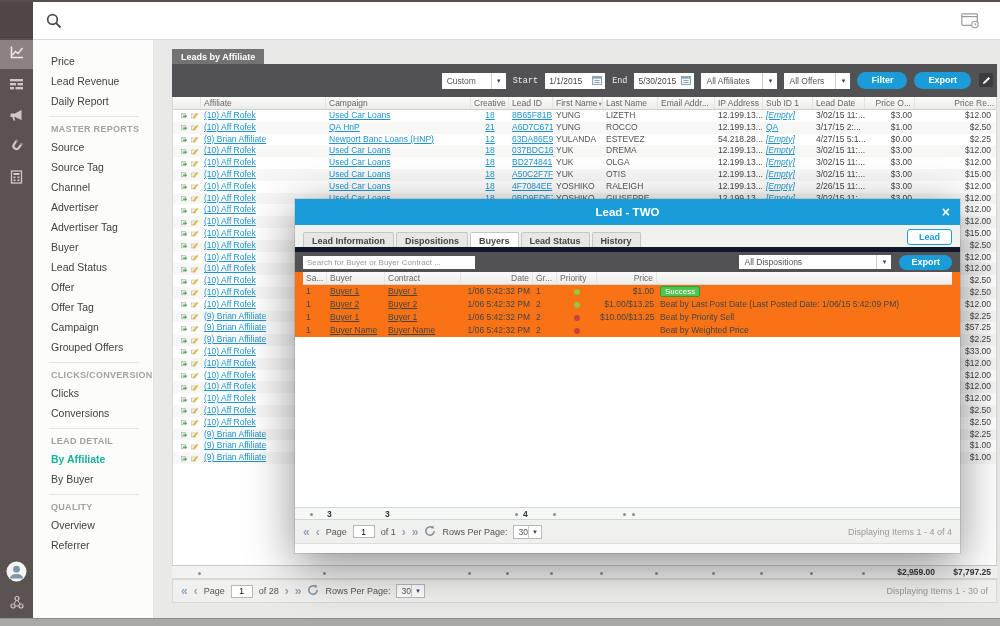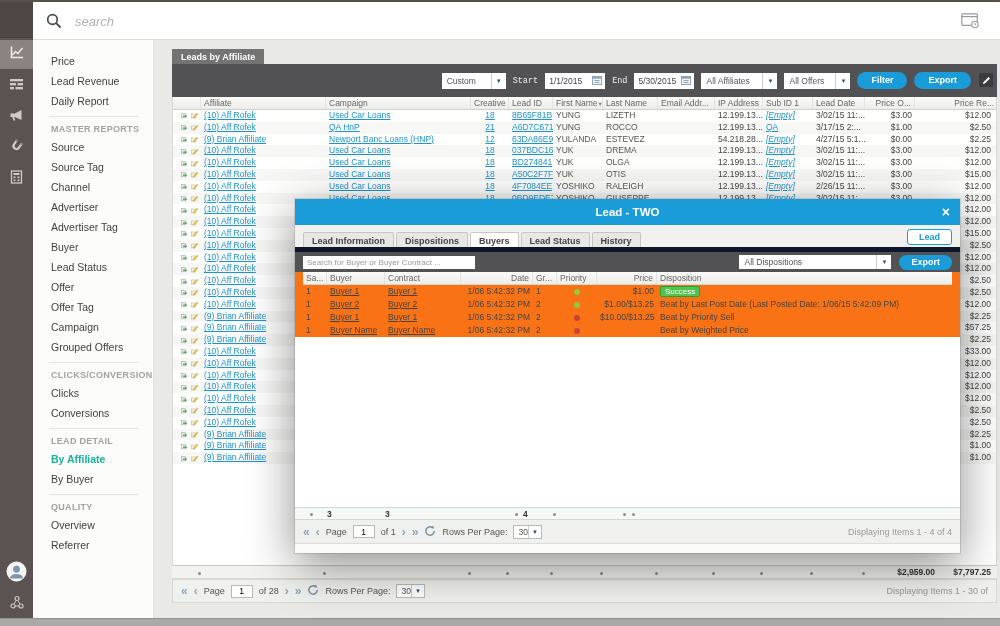--- a/index.html
+++ b/index.html
@@ -195,21 +195,20 @@
     </div>
   </div>
 
   <div class="topbar">
     <span class="search-icon">
       <svg width="16" height="16" viewBox="0 0 16 16">
           <circle cx="6.5" cy="6.5" r="4.8" fill="none" stroke="#4a4a4a" stroke-width="1.7"></circle>
           <line x1="10.2" y1="10.2" x2="14.5" y2="14.5" stroke="#4a4a4a" stroke-width="1.9"></line>
         </svg>
     </span>
-    <input class="search-input" type="text" placeholder="search" style="">
     <span class="topbar-right-icon">
       <svg width="19" height="16" viewBox="0 0 19 16">
           <rect x="0.8" y="0.8" width="15.5" height="11.5" rx="1" fill="none" stroke="#9a9a98" stroke-width="1.2"></rect>
           <line x1="0.8" y1="3.6" x2="16.3" y2="3.6" stroke="#9a9a98" stroke-width="1.2"></line>
           <circle cx="14" cy="11.5" r="3.2" fill="#fff" stroke="#9a9a98" stroke-width="1.1"></circle>
           <line x1="14" y1="10" x2="14" y2="11.7" stroke="#9a9a98"></line>
           <line x1="14" y1="11.7" x2="15.2" y2="11.7" stroke="#9a9a98"></line>
         </svg>
     </span>
   </div>
@@ -1096,21 +1095,20 @@
       </div>
     </div>
     <div class="modal-grid-header">
         <div class="gh" style="width: 24px;">Sa...</div>
         <div class="gh" style="width: 58px;">Buyer</div>
         <div class="gh" style="width: 76px;">Contract</div>
         <div class="gh" style="width: 72px; text-align: right;">Date</div>
         <div class="gh" style="width: 24px;">Gr...</div>
         <div class="gh" style="width: 40px;">Priority</div>
         <div class="gh" style="width: 60px; text-align: right;">Price</div>
-        <div class="gh" style="width: 291px; border-right: none;">Disposition</div>
       </div>
     <div class="mrows">
         <div class="mrow">
           <div class="mc" style="width: 24px;">1</div>
           <div class="mc link" style="width: 58px;">Buyer 1</div>
           <div class="mc link" style="width: 76px;">Buyer 1</div>
           <div class="mc num" style="width: 72px;">1/06 5:42:32 PM</div>
           <div class="mc" style="width: 24px;">1</div>
           <div class="mc" style="width: 40px; text-align: center;"><span class="dot green"></span></div>
           <div class="mc num" style="width: 60px;">$1.00</div>

